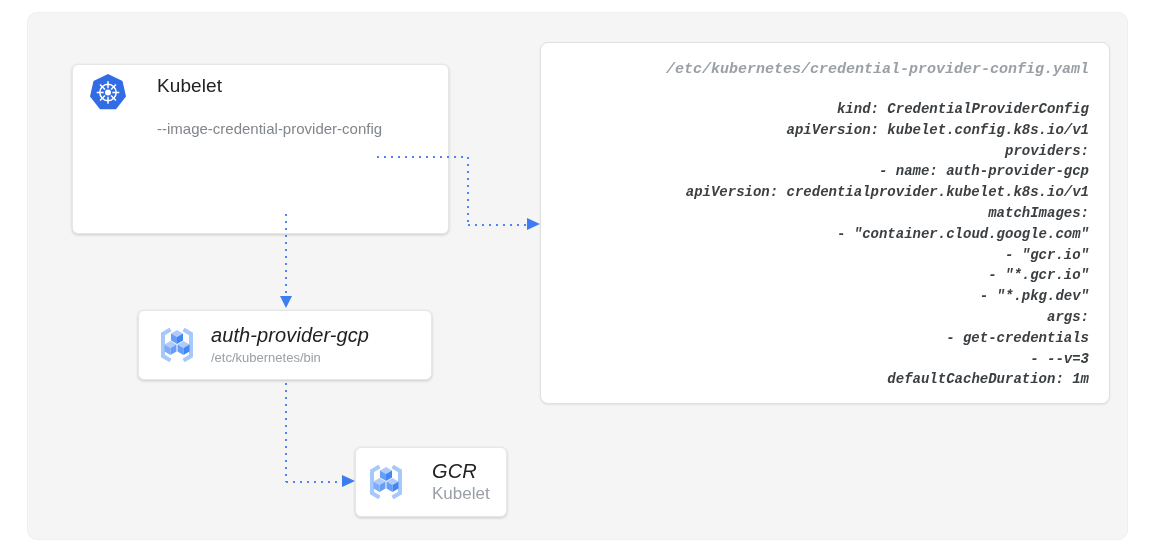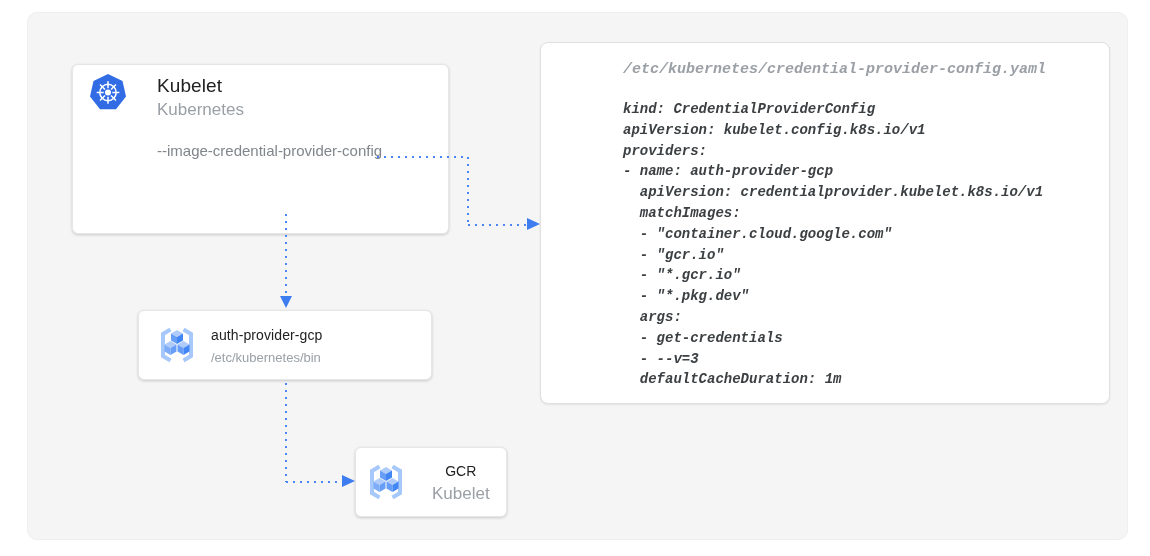--- a/index.html
+++ b/index.html
@@ -45,57 +45,57 @@
     left: 138px; top: 310px;
     width: 294px; height: 70px;
     padding: 0 0 0 18px;
   }
   .card-auth .icon-wrap { margin-right: 14px; }
 
   .card-gcr {
     left: 355px; top: 447px;
     width: 152px; height: 70px;
     padding: 0 0 0 10px;
-    text-align: center;
   }
   .card-gcr .icon-wrap { margin-right: 26px; }
 
   .icon-wrap { flex: 0 0 auto; display: flex; align-items: center; justify-content: center; }
 
   .card-title {
     font-size: 19px;
     line-height: 26px;
     color: #212121;
     letter-spacing: 0.1px;
   }
   .card-subtitle {
     font-size: 17px;
     line-height: 22px;
     color: #9aa0a6;
   }
-  .card-auth .card-title, .card-gcr .card-title { font-size: 14px; line-height: 24px; }
+  .card-auth .card-title, .card-gcr .card-title { font-size: 20px; line-height: 24px; font-style: italic; }
   .card-auth .card-subtitle { font-size: 13px; line-height: 21px; }
 
   .flags { margin-top: 17px; }
   .flag-line {
     font-size: 15px;
     line-height: 26px;
     color: #80868b;
     white-space: nowrap;
   }
 
   .code-panel {
     position: absolute;
     left: 540px; top: 42px;
     width: 570px; height: 362px;
     background: #ffffff;
     border: 1px solid #e0e0e0;
     border-radius: 8px;
     box-shadow: 0 1px 2px rgba(0,0,0,0.08);
     padding: 16px 20px 14px 82px;
+    text-align: right;
   }
   .code-filename {
     font-family: "Liberation Mono", "DejaVu Sans Mono", monospace;
     font-style: italic;
     font-weight: bold;
     font-size: 15px;
     line-height: 21px;
     color: #9aa0a6;
     white-space: pre;
   }
@@ -155,21 +155,20 @@
           <line x1="11" y1="11.5" x2="16" y2="16.5"></line>
           <line x1="22" y1="22.5" x2="27" y2="27.5"></line>
           <line x1="27" y1="11.5" x2="22" y2="16.5"></line>
           <line x1="16" y1="22.5" x2="11" y2="27.5"></line>
         </g>
         <circle cx="19" cy="19.5" r="3" fill="#ffffff"></circle>
       </svg>
     </span>
     <div>
       <div class="card-title">Kubelet</div>
-      <div class="card-subtitle">Kubernetes</div>
       <div class="flags">
         <div class="flag-line">--image-credential-provider-config</div>
       </div>
     </div>
   </div>
 
   <div class="card card-auth">
     <span class="icon-wrap">
       <svg width="40" height="40" viewBox="0 0 40 40" aria-hidden="true">
         <g stroke="#a6c8fa" stroke-width="4" fill="none">

